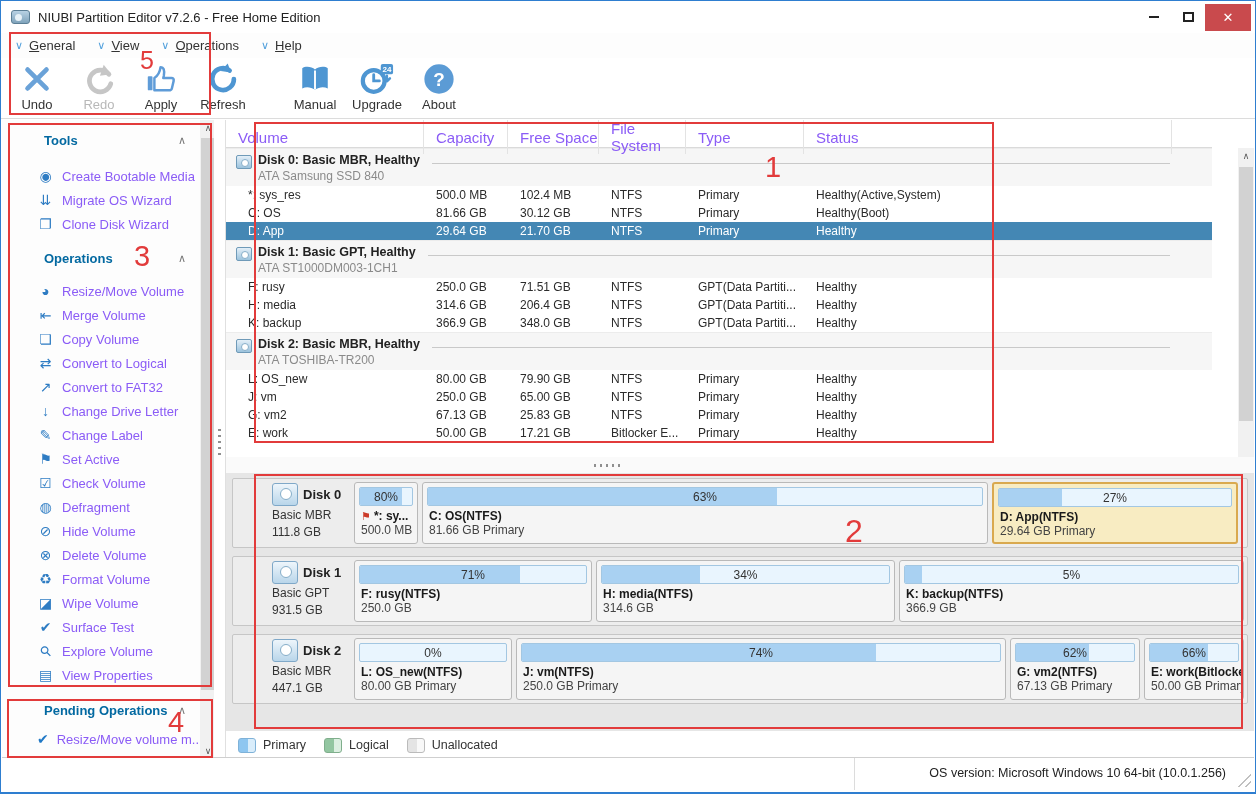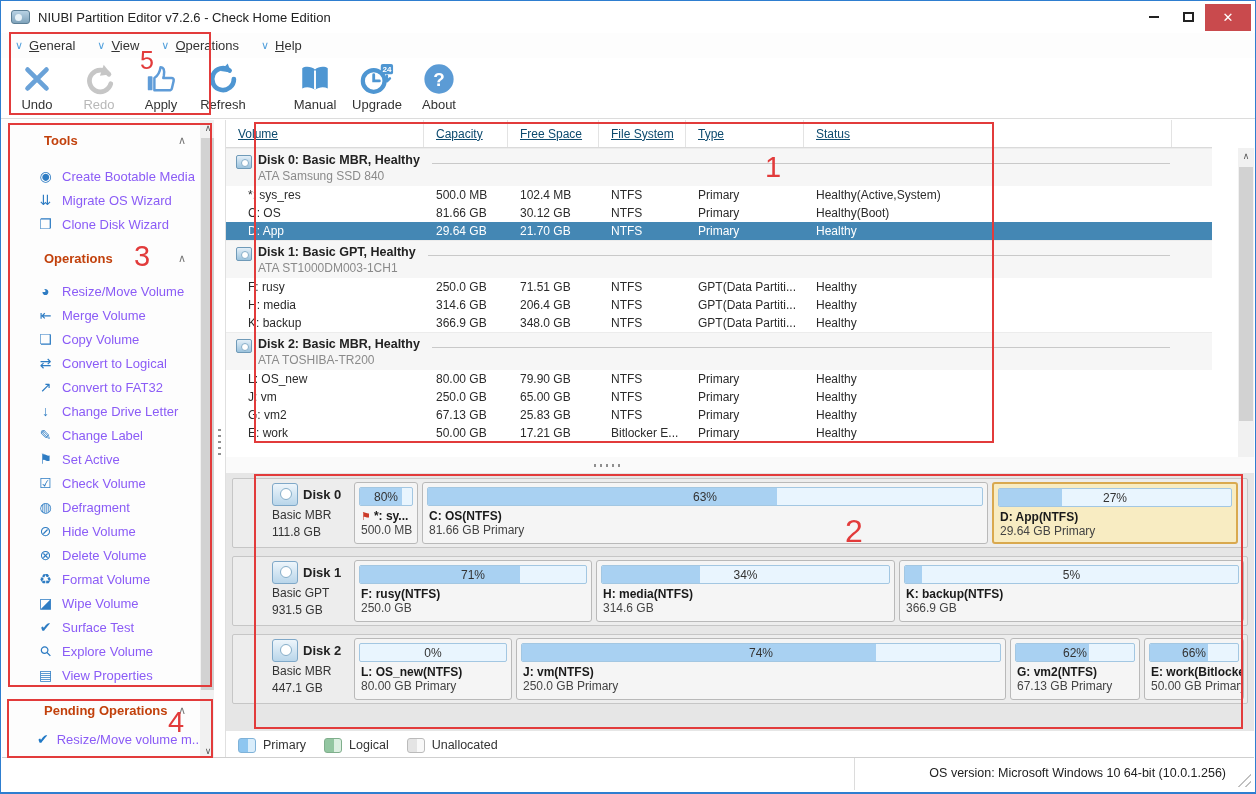--- a/index.html
+++ b/index.html
@@ -36,21 +36,21 @@
   .tb-icon { width:34px; height:34px;text-decoration:underline; }
   .tb-icon svg { width:34px; height:34px; display:block; }
   .tb-label { font-size:13px; color:#333; }
   .tb-btn.disabled .tb-label { color:#b8b8b8; }
   svg text { font-family:"Liberation Sans","DejaVu Sans",sans-serif; }
   
   #body { position:absolute; left:1px; right:1px; top:119px; height:639px; display:flex; background:#fff; }
   
   #sidebar { width:222px; height:100%; background:#fdfdfd; overflow:hidden; padding-top:8px; }
   .sec-head { display:flex; align-items:center; height:24px; padding:0 14px 0 42px; }
-  .sec-title { font-size:13px; font-weight:bold; color:#c2410c; flex:1; }
+  .sec-title { font-size:13px; font-weight:bold; color:#0369a1; flex:1; }
   .sec-chev { color:#777; font-size:11px; }
   .side-item { display:flex; align-items:center; height:24px; padding-left:35px; gap:8px; }
   .side-icon { width:17px; text-align:center; color:#2e7cc3; font-size:14px; line-height:1; }
   .side-icon.rot { transform:rotate(-45deg); }
   .side-label { font-size:13px; color:#8b5cf6; white-space:nowrap; }
   .sec-tools .sec-list { margin-top:12px; }
   .sec-operations { margin-top:10px; }
   .sec-operations .sec-list { margin-top:9px; }
   .sec-pending { margin-top:11px; }
   .sec-pending .sec-list { margin-top:5px; }
@@ -63,22 +63,22 @@
   
   #v-splitter { width:12px; height:100%; background:#fff; position:relative; }
   #v-splitter .grip { position:absolute; left:4px; top:309px; width:3px; height:26px;
     background:repeating-linear-gradient(#8f8f8f 0 2px, transparent 2px 6px); }
   
   #main { flex:1; display:flex; flex-direction:column; border-left:1px solid #e0e0e0; }
   #table-wrap { height:337px; position:relative; background:#fff; }
   #table-content { width:986px; }
   .tcols { display:grid; grid-template-columns:198px 84px 91px 87px 118px 368px 1fr; }
   .thead { height:28px; border-bottom:1px solid #dadada; }
-  .ch { font-size:12px; color:#0c4a6e; display:flex; align-items:center; padding-left:12px;
-    border-right:1px solid #e3e3e3;text-decoration:underline; }
+  .ch { font-size:15px; color:#8b5cf6; display:flex; align-items:center; padding-left:12px;
+    border-right:1px solid #e3e3e3; }
   .ch.filler { border-right:none; }
   .trow { height:18px; }
   .tc { font-size:12px; color:#2b2b2b; display:flex; align-items:center; padding-left:12px;
     white-space:nowrap; overflow:hidden; }
   .tc.vol { padding-left:22px; }
   .trow.sel { background:#4487b4; }
   .trow.sel .tc { color:#fff; }
   .ghdr { height:38px; background:#f6f6f6; border-top:1px solid #ececec; display:flex; padding:3px 0 0 10px; }
   .disk-ico { width:16px; height:14px; margin:3px 6px 0 0; border:1px solid #6f9ab8; border-radius:2px;
     background:linear-gradient(#e3eff8,#9cc3dd); position:relative; }
@@ -137,21 +137,21 @@
   .anno-box { position:absolute; border:2px solid #e23b3b; pointer-events:none; }
   .anno-num { position:absolute; color:#e23b3b; font-size:29px; line-height:1; pointer-events:none; }
 </style>
 </head>
 <body>
 
 <div id="window">
 
   <div id="titlebar">
     <div class="app-ico"></div>
-    <div id="title-text">NIUBI Partition Editor v7.2.6 - Check Home Edition</div>
+    <div id="title-text">NIUBI Partition Editor v7.2.6 - Free Home Edition</div>
     <div id="win-controls">
       <div class="win-btn">
           <span class="glyph-min"></span>
         </div>
       <div class="win-btn">
           <span class="glyph-max"></span>
         </div>
       <div class="win-close">
           <span>✕</span>
         </div>

